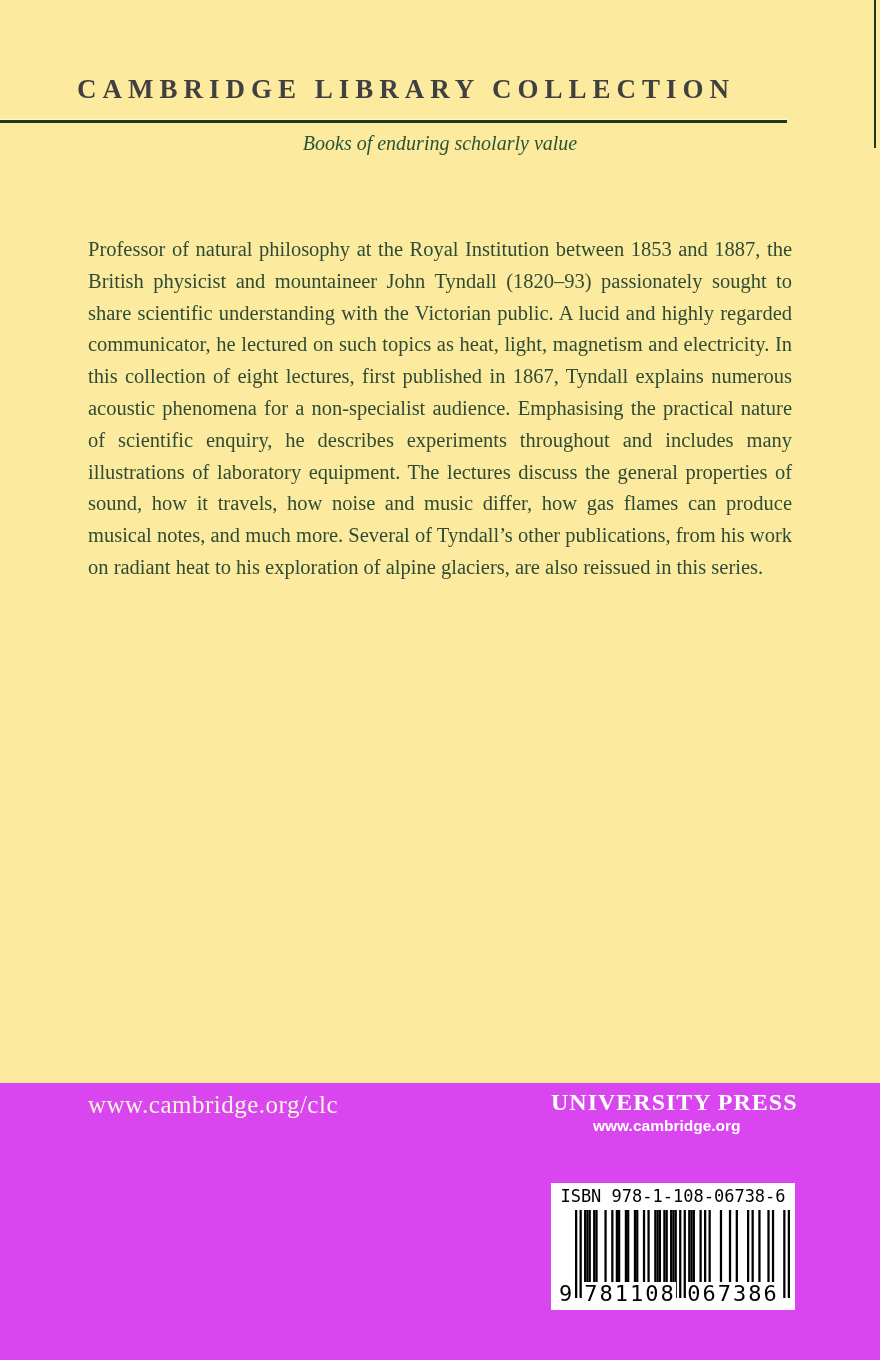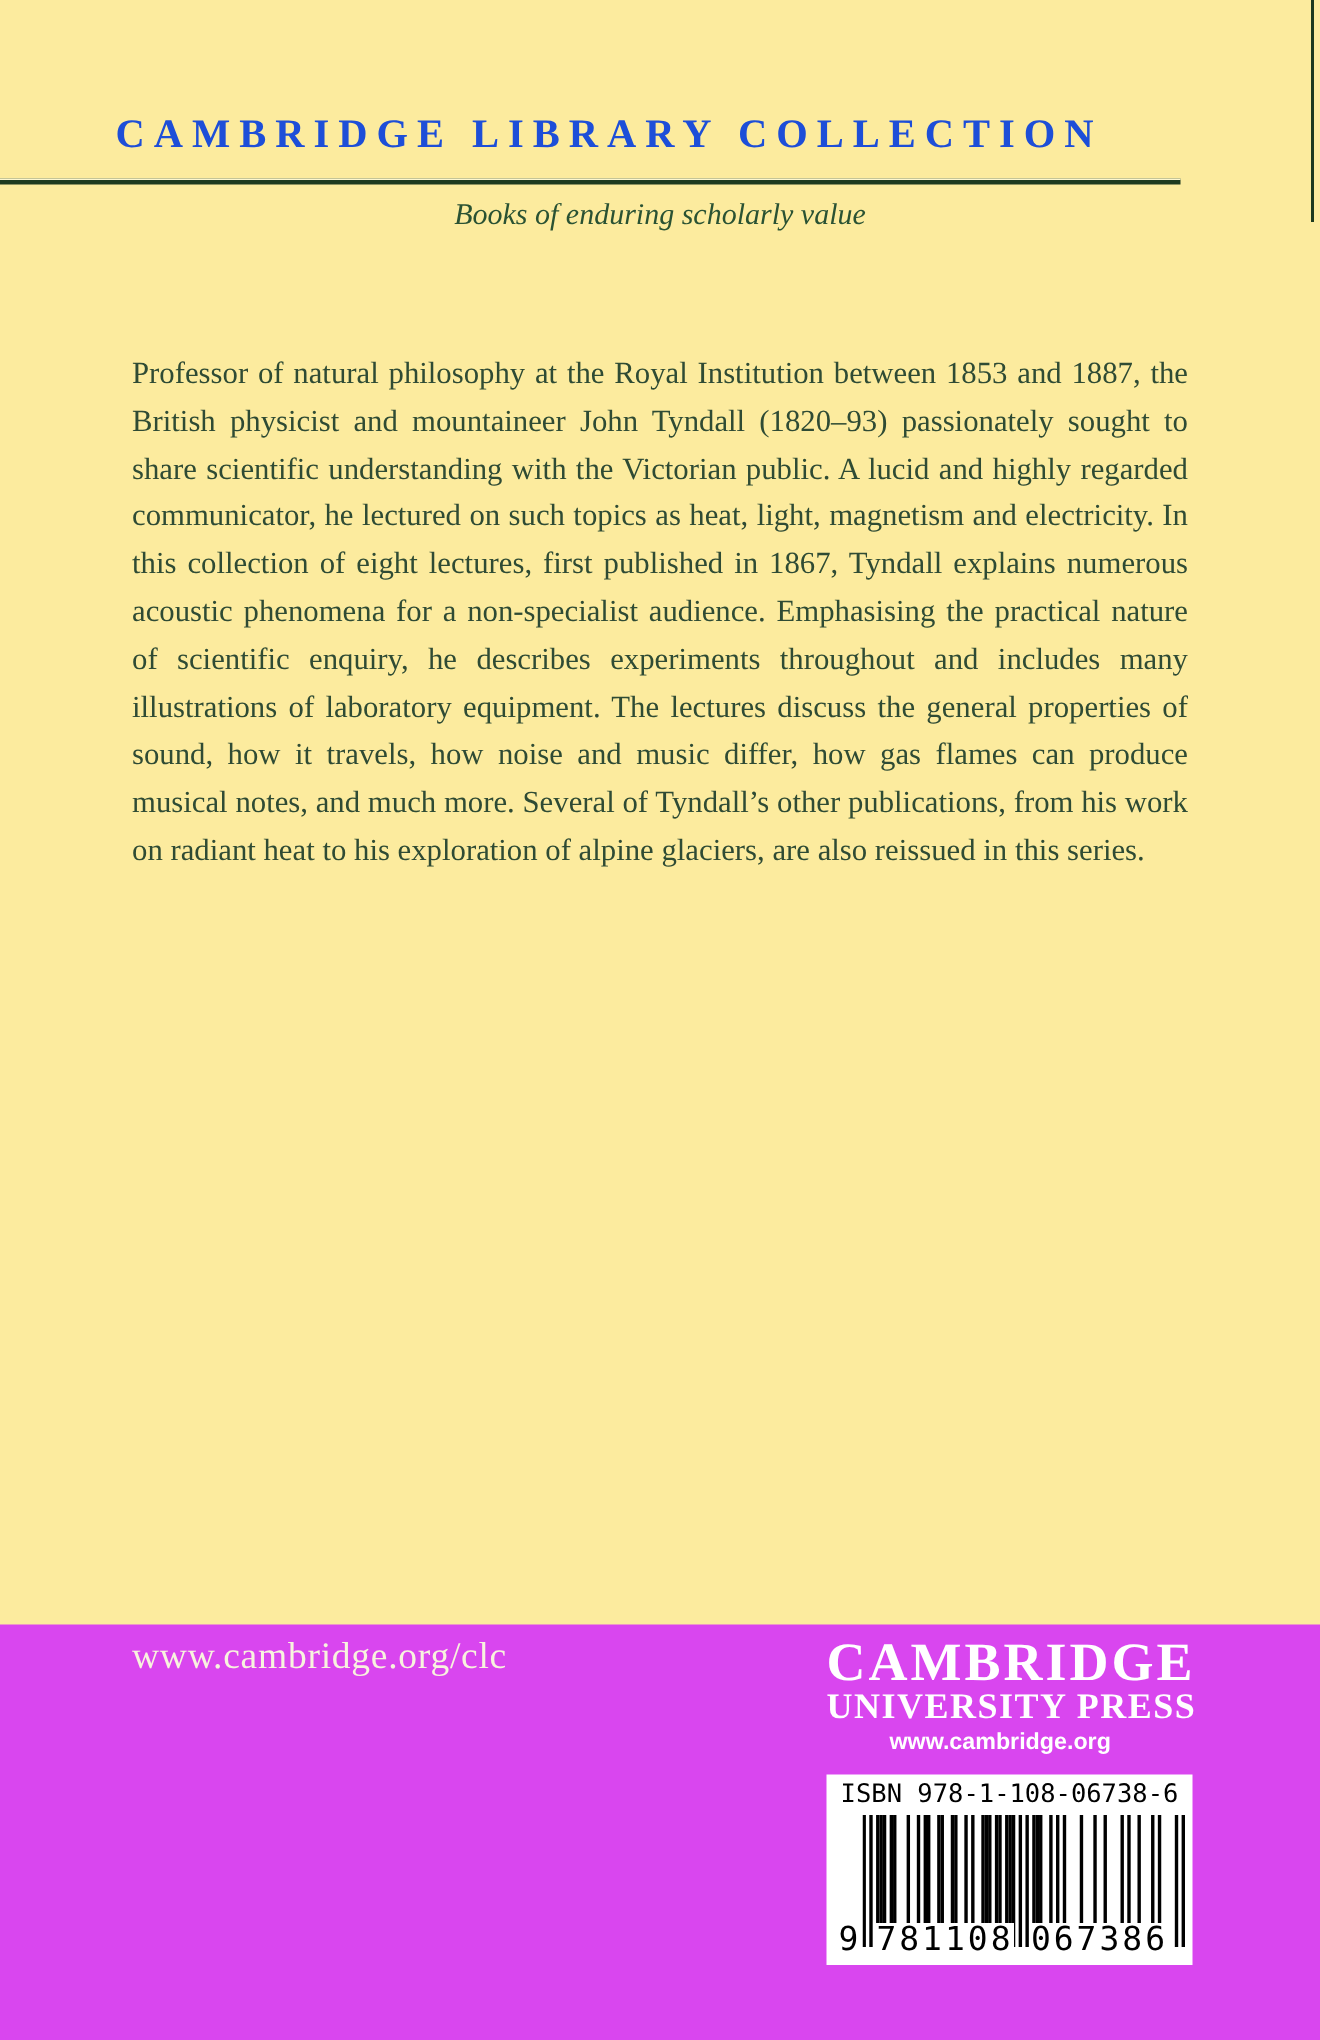--- a/index.html
+++ b/index.html
@@ -10,21 +10,21 @@
     overflow:hidden;
     font-family:"Liberation Serif", serif;
   }
   
   .series-title{
     position:absolute;left:0;top:74px;width:812px;
     text-align:center;
     font-family:"Liberation Serif", serif;
     font-size:27px;font-weight:bold;
     letter-spacing:6px;
-    color:#1d4ed8;
+    color:#404040;
     margin:0;
   }
   .header-rule{
     position:absolute;left:0;top:119px;width:787px;height:3px;
     background:#1E3A1E;
     border-top:1px solid #FDF7CF;
   }
   .series-tagline{
     position:absolute;left:0;top:132px;width:880px;
     text-align:center;
@@ -109,21 +109,20 @@
   <div class="header-rule"></div>
   <div class="series-tagline">Books of enduring scholarly value</div>
   <div class="page-edge-line"></div>
 
   <p class="book-description">Professor of natural philosophy at the Royal Institution between 1853 and 1887, the British physicist and mountaineer John Tyndall (1820–93) passionately sought to share scientific understanding with the Victorian public. A lucid and highly regarded communicator, he lectured on such topics as heat, light, magnetism and electricity. In this collection of eight lectures, first published in 1867, Tyndall explains numerous acoustic phenomena for a non-specialist audience. Emphasising the practical nature of scientific enquiry, he describes experiments throughout and includes many illustrations of laboratory equipment. The lectures discuss the general properties of sound, how it travels, how noise and music differ, how gas flames can produce musical notes, and much more. Several of Tyndall’s other publications, from his work on radiant heat to his exploration of alpine glaciers, are also reissued in this series.</p>
 
   <div class="footer-band">
     <div class="series-url">www.cambridge.org/clc</div>
 
     <div class="publisher-block">
-      <div class="publisher-name1">CAMBRIDGE</div>
       <div class="publisher-name2">UNIVERSITY PRESS</div>
       <div class="publisher-url">www.cambridge.org</div>
     </div>
 
     <div class="barcode-box">
       <div class="isbn-label">ISBN 978-1-108-06738-6</div>
       <div class="bars">
         <svg id="barcode-svg" viewBox="0 0 95 100" preserveAspectRatio="none" xmlns="http://www.w3.org/2000/svg">
             <rect x="0" y="0" width="1" height="100" fill="#000"></rect>
             <rect x="2" y="0" width="1" height="100" fill="#000"></rect>

